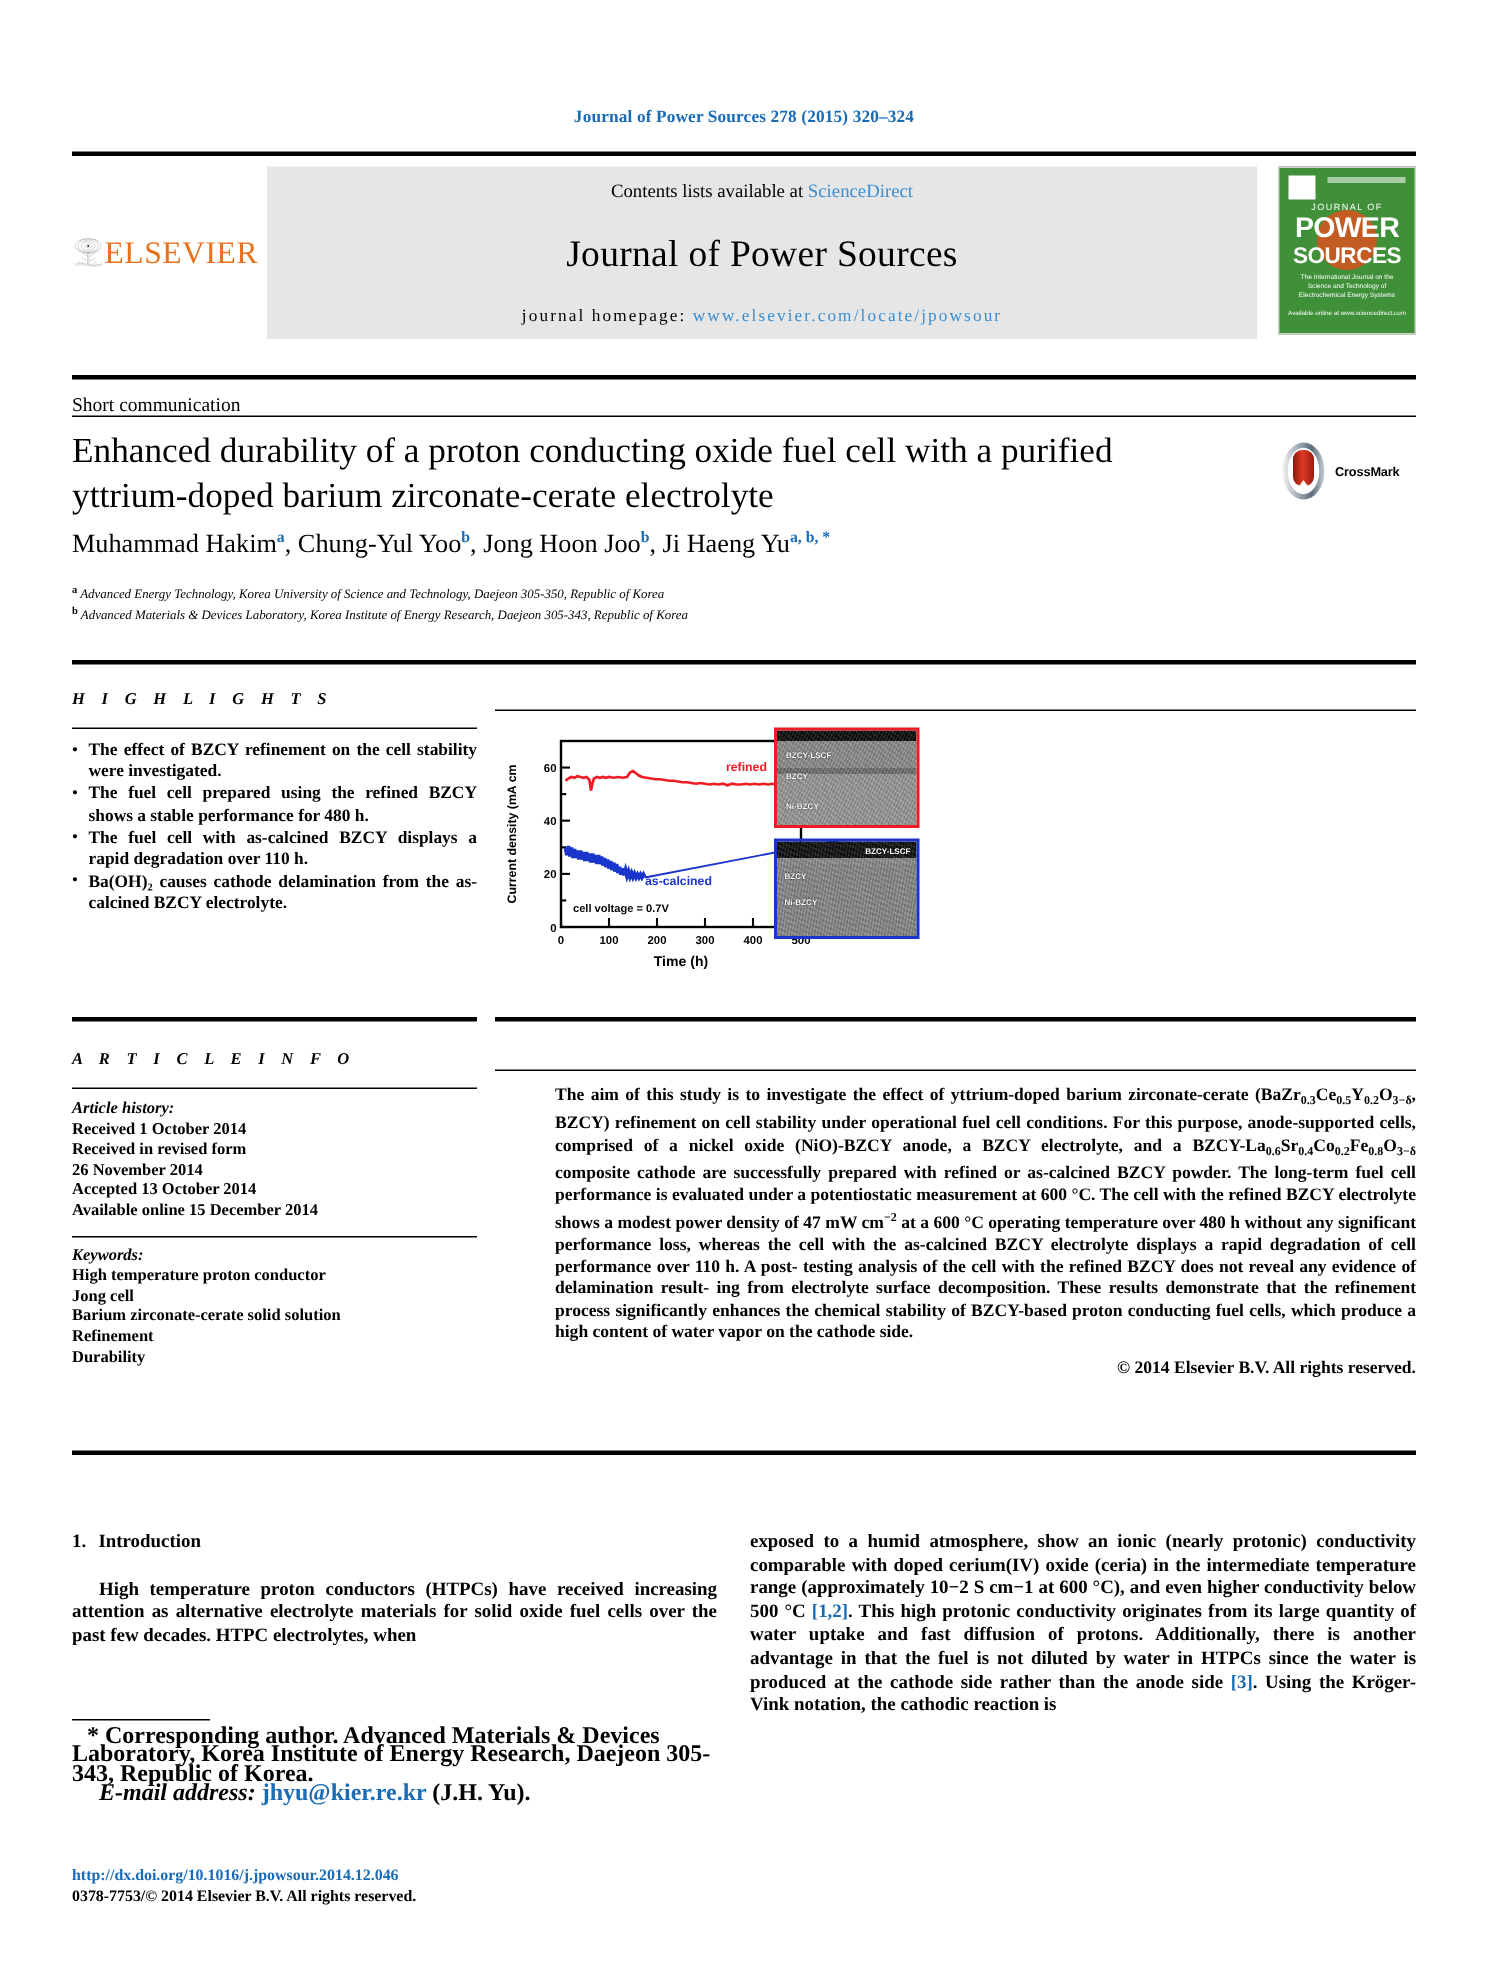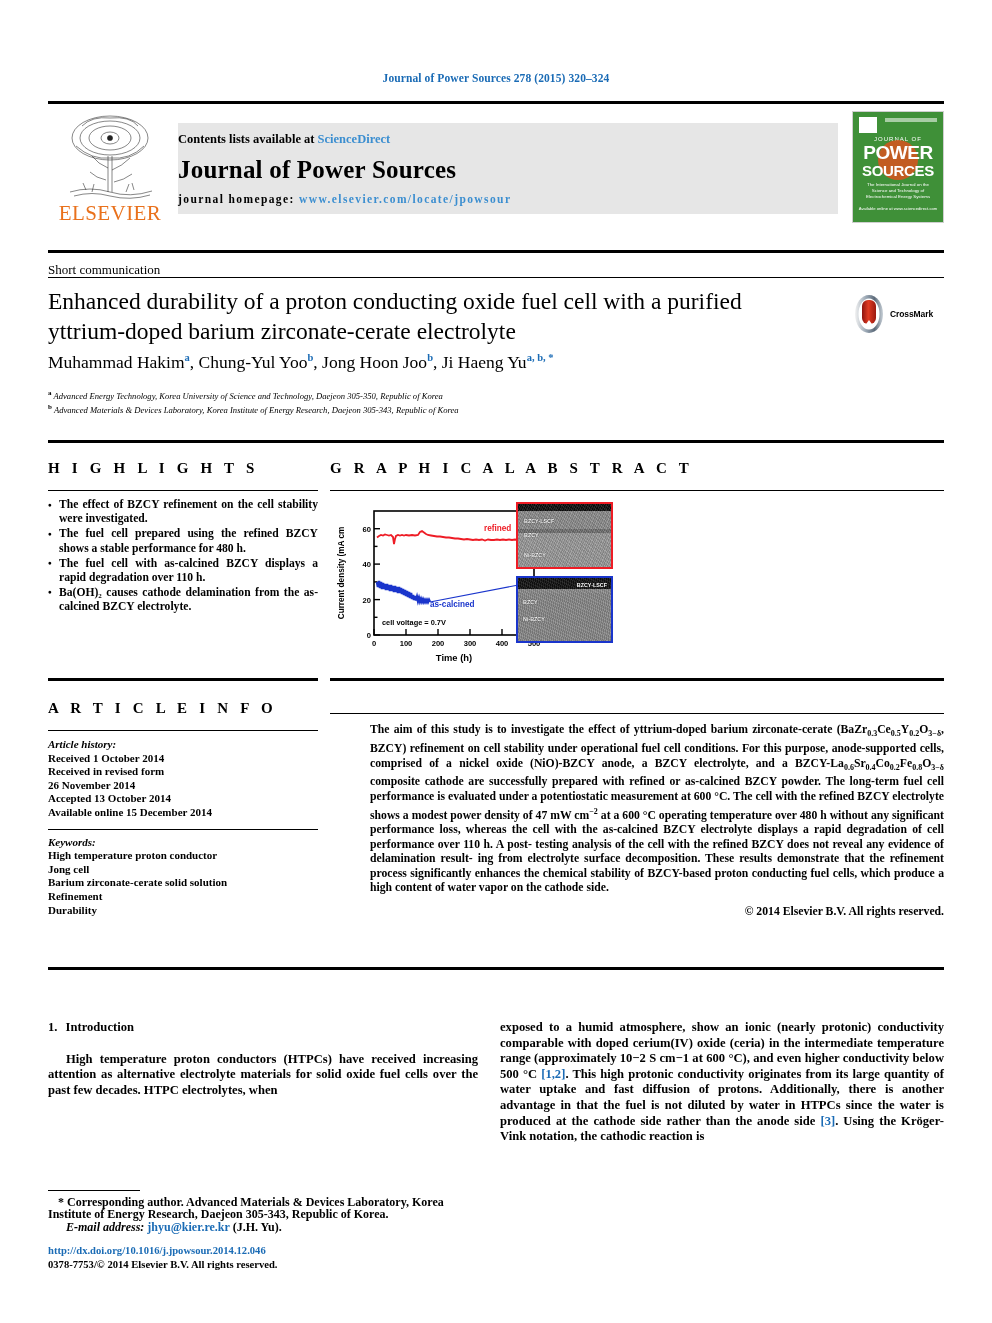--- a/index.html
+++ b/index.html
@@ -21,33 +21,32 @@
     font-size:11.5px; font-weight:bold; color:#1a6bb5;
     letter-spacing:0.1px;
   }
 
   
   .masthead { position:absolute; left:48px; top:101px; width:896px; }
   .mast-rule { height:2.5px; background:#000; width:896px; }
   .mast-body { display:flex; align-items:stretch; margin-top:7px; height:115px; }
   .elsevier-block {
     width:124px; flex:0 0 124px; position:relative;
-    display:flex; flex-direction:column; align-items:center; justify-content:flex-end;
+    display:flex; flex-direction:row; align-items:center; justify-content:flex-end;
   }
   .tree-svg { width:96px; height:88px; }
   .elsevier-word {
     font-family:"Liberation Serif", serif;
     font-size:21px; letter-spacing:0.4px; color:#E9711C;
     font-weight:normal; margin-top:1px;
   }
   .mast-center {
-    flex:1; background:#e6e6e6; margin:12px 6px;
-    display:flex; flex-direction:column; justify-content:space-between;
+    flex:1; background:#e6e6e6; margin:0 6px;
+    display:flex; flex-direction:column; align-items:center; justify-content:space-between;
     padding:9px 0 9px 0;
-    font-weight:bold;
   }
   .contents-line { font-size:12.5px; color:#000; }
   .contents-line .sd { color:#3b8ed0; }
   .journal-name { font-size:25px; letter-spacing:0.2px; }
   .homepage-line { font-size:11.5px; letter-spacing:1.4px; }
   .homepage-line .url { color:#3b8ed0; }
   .cover-block { width:100px; flex:0 0 100px; display:flex; align-items:flex-start; justify-content:flex-end;}
   .cover {
     width:92px; height:112px; background:#3f9038; border:1px solid #cfcfcf;
     position:relative; overflow:hidden;
@@ -74,22 +73,23 @@
   .authors { position:absolute; left:48px; top:352px; width:800px; font-size:17.5px; }
   .authors sup { font-size:10.5px; color:#1a6bb5; font-weight:bold; vertical-align:super; }
   .affils { position:absolute; left:48px; top:388px; width:820px; font-size:8.6px; line-height:11.5px; font-style:italic; }
   .affils sup { font-style:normal; font-weight:bold; font-size:7px; }
 
   
   .band-left  { position:absolute; left:48px;  width:270px; }
   .band-right { position:absolute; left:330px; width:614px; }
 
   .sechead {
-    font-size:15px; font-weight:bold; letter-spacing:4.2px;
+    font-size:11px; font-weight:bold; letter-spacing:4.2px;
     font-family:"Liberation Serif", serif;
+    font-style:italic;
   }
   .hr-thin { height:1px; background:#000; width:100%; }
 
   ul.hl { list-style:none; margin:0; padding:0; font-size:11.6px; line-height:14.4px; font-weight:bold;}
   ul.hl li { position:relative; padding-left:11px; text-align:justify; margin-bottom:0.5px;}
   ul.hl li:before { content:"\25CF"; position:absolute; left:0; top:-0.5px; font-size:6.5px; }
 
   .info-block { font-size:11px; line-height:13.6px; font-weight:bold;}
   .info-block .ital { font-style:italic; }
 
@@ -106,21 +106,21 @@
   }
   .sem .semtxt { position:absolute; color:#fff; font-size:5.4px; font-weight:bold; font-family:"Liberation Sans",sans-serif; text-shadow:0 0 1px #000;}
 
   
   .body-col { position:absolute; font-size:12.6px; line-height:15.6px; text-align:justify; font-weight:bold;}
   .body-col p { margin:0; }
   .body-col .indent { text-indent:18px; }
   .secnum { font-size:12.6px; font-weight:bold; }
   .ref { color:#1a6bb5; }
 
-  .footnote { position:absolute; left:48px; top:1146px; width:430px; font-size:12px; line-height:12.6px; font-weight:bold;margin-top:44px;}
+  .footnote { position:absolute; left:48px; top:1146px; width:430px; font-size:16px; line-height:12.6px; font-weight:bold;}
   .footnote .frule { width:92px; height:0.9px; background:#000; margin-bottom:5px;}
   .footnote .em { font-style:italic; }
   .footer { position:absolute; left:48px; top:1244px; width:430px; font-size:10.6px; line-height:14px; font-weight:bold;}
   .footer .doi { color:#1a6bb5; }
 </style>
 </head>
 <body>
 
 <div class="page">
 
@@ -234,21 +234,20 @@
     <ul class="hl">
       <li><span>The effect of BZCY refinement on the cell stability were investigated.</span></li>
       <li><span>The fuel cell prepared using the refined BZCY shows a stable performance for 480 h.</span></li>
       <li><span>The fuel cell with as-calcined BZCY displays a rapid degradation over 110 h.</span></li>
       <li><span>Ba(OH)₂ causes cathode delamination from the as-calcined BZCY electrolyte.</span></li>
     </ul>
   </div>
   <div class="head-rule-thick" style="left:48px;width:270px;top:678px;"></div>
 
   <div class="band-right" style="top:460px;">
-    <div class="sechead">G R A P H I C A L   A B S T R A C T</div>
     <div class="hr-thin" style="margin-top:13px;margin-bottom:8px;"></div>
 
     <div class="ga-fig">
 
       <svg width="230" height="170" viewBox="0 0 230 170" style="position:absolute;left:2px;top:2px;">
 
         <rect x="42" y="10" width="160" height="124" fill="none" stroke="#000" stroke-width="1.6"></rect>
 
         <g stroke="#000" stroke-width="1.4">
           <line x1="42" y1="134" x2="48" y2="134"></line>

